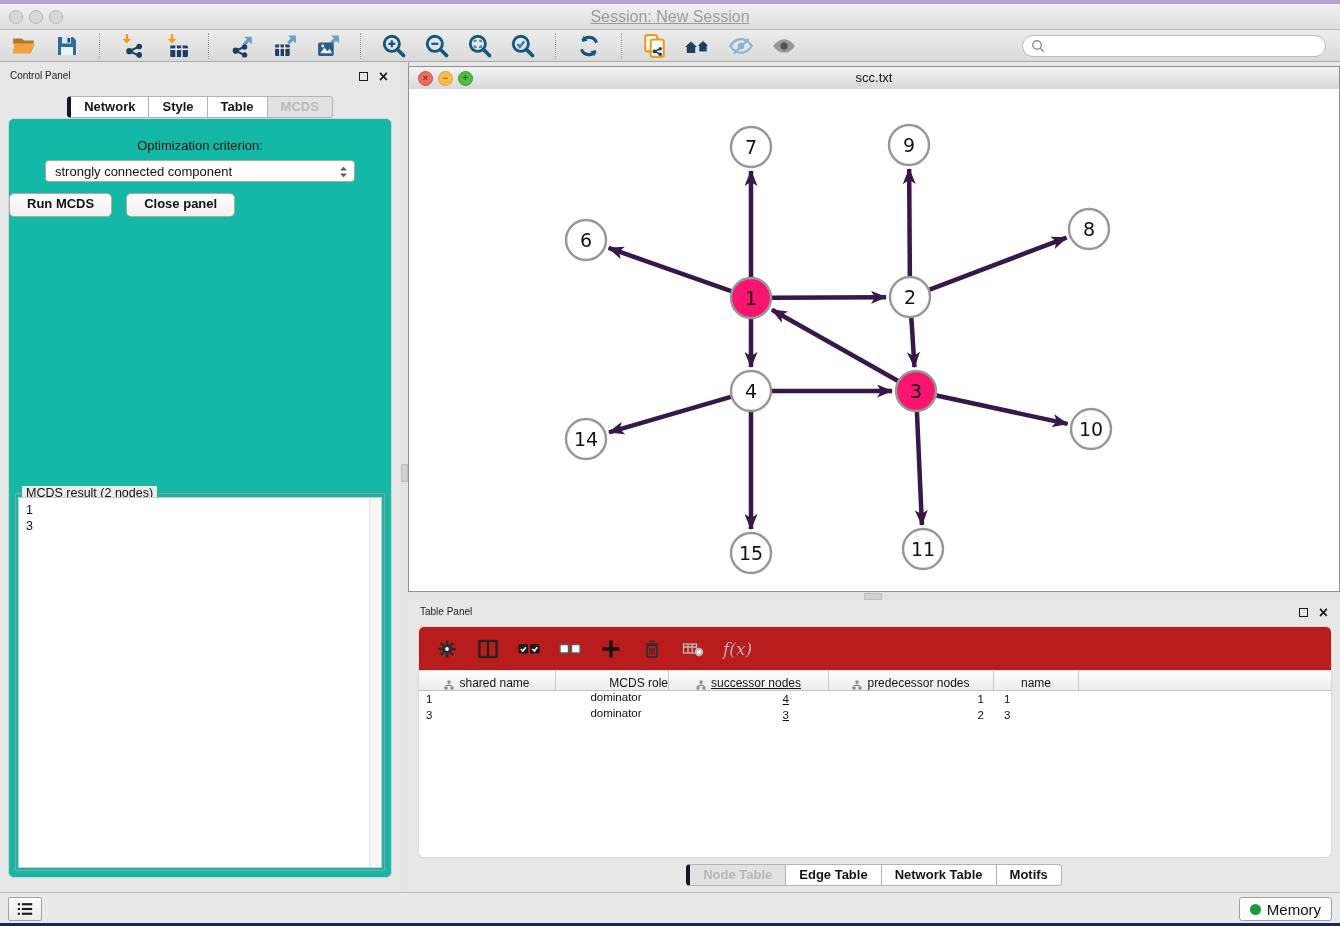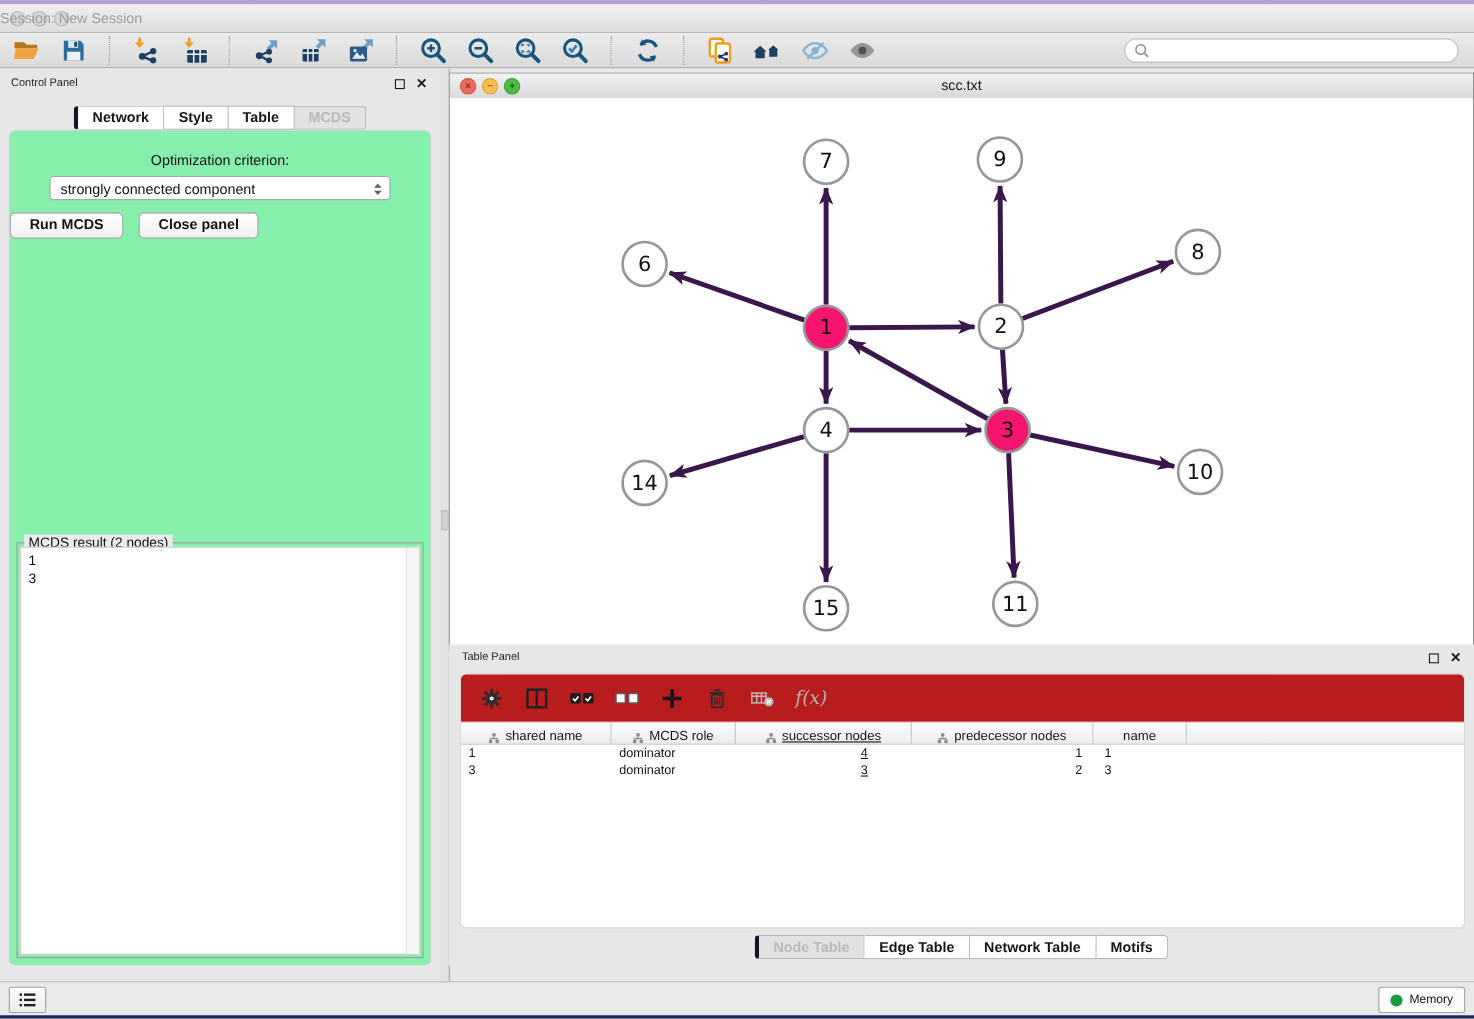--- a/index.html
+++ b/index.html
@@ -5,21 +5,21 @@
   html,body{margin:0;padding:0;background:#555;}
   #app{position:relative;width:1340px;height:926px;background:#e8e8e8;overflow:hidden;
        font-family:"Liberation Sans",sans-serif;color:#111;-webkit-font-smoothing:antialiased;}
   
   .top-strip{position:absolute;left:0;top:0;right:0;height:4px;background:#b7a0d4;}
   .titlebar{position:absolute;left:0;top:4px;right:0;height:25px;
             background:linear-gradient(#f0f0f0,#dedede);border-bottom:1px solid #b6b6b6;}
   .mac-dot{position:absolute;top:6px;width:12px;height:12px;border-radius:50%;
            background:#d8d8d8;border:1px solid #b7b7b7;}
   .window-title{position:absolute;left:0;right:0;top:0;height:25px;line-height:25px;
-                text-align:left;font-size:13px;color:#9b9b9b;}
+                text-align:center;font-size:16px;color:#9b9b9b;text-decoration:underline;}
   .toolbar{position:absolute;left:0;top:30px;right:0;height:32px;
            background:linear-gradient(#ececec,#dadada);border-bottom:1px solid #ababab;
            display:flex;align-items:center;padding:0 10px;box-sizing:border-box;gap:15px;}
   .tb-icon{width:28px;height:28px;display:flex;align-items:center;justify-content:center;cursor:default;}
   .tb-sep{width:1px;height:26px;border-left:1px dotted #999;margin:0 3px;}
   .search-box{margin-left:auto;margin-right:4px;width:286px;height:20px;background:#fff;
               border:1px solid #bcbcbc;border-radius:11px;display:flex;align-items:center;
               padding:0 8px;gap:5px;}
   .search-box input{border:none;outline:none;flex:1;font-size:12px;background:transparent;
                     font-family:"Liberation Sans",sans-serif;}
@@ -30,21 +30,21 @@
   .seg{height:20px;line-height:20px;padding:0 13px;font-size:13px;font-weight:600;
        background:#fff;border:1px solid #b3b3b3;border-left:none;color:#151515;cursor:default;}
   .seg:first-child{border-left:4px solid #0f172a;border-radius:4px 0 0 4px;}
   .seg:last-child{border-radius:0 4px 4px 0;}
   .seg.disabled{background:#e2e2e2;color:#b8b8b8;}
   
   .control-panel{position:absolute;left:0;top:62px;width:400px;height:830px;background:#e7e7e7;}
   .cp-head{position:absolute;top:8px;left:10px;}
   .panel-icons{position:absolute;top:9px;right:12px;display:flex;gap:11px;align-items:center;}
   .cp-tabs{position:absolute;top:34px;left:0;right:0;display:flex;justify-content:center;}
-  .cp-body{position:absolute;left:8px;right:8px;top:56px;bottom:14px;background:#86efac;
+  .cp-body{position:absolute;left:8px;right:8px;top:56px;bottom:14px;background:#14b8a6;
            border:1px solid #d4d4d4;border-radius:6px;}
   .opt-label{position:absolute;top:19px;left:0;right:0;text-align:center;font-size:13px;}
   .opt-select{position:absolute;top:41px;left:36px;right:36px;height:22px;background:#fff;
               border:1px solid #a9a9a9;border-radius:4px;font-size:13px;line-height:22px;
               padding-left:9px;box-sizing:border-box;}
   .stepper{position:absolute;right:3px;top:3px;}
   .cp-buttons{position:absolute;top:74px;left:0;right:0;display:flex;justify-content:flex-start;gap:14px;}
   .btn{height:22px;line-height:20px;padding:0 17px;background:linear-gradient(#fff,#f0f0f0);
        border:1px solid #ababab;border-radius:5px;font-size:13px;font-weight:600;color:#111;cursor:default;}
   .result-group{position:absolute;left:6px;right:6px;top:374px;bottom:6px;border:1px solid #9b9b9b;}
@@ -66,49 +66,49 @@
   .light{position:absolute;top:4px;width:13px;height:13px;border-radius:50%;text-align:center;
          font-size:9px;font-weight:700;line-height:13px;}
   .net-title{position:absolute;left:0;right:0;top:0;height:22px;line-height:22px;text-align:center;
              font-size:13px;color:#141414;}
   .net-canvas{position:absolute;left:0;top:22px;right:0;bottom:0;background:#fff;}
   .splitter-h{position:absolute;left:408px;top:592px;right:0;height:8px;background:#e3e3e3;
               border-bottom:1px solid #adadad;}
   .splitter-h .grip{position:absolute;left:456px;top:1px;width:16px;height:5px;background:#d2d2d2;
                     border:1px solid #bdbdbd;}
   
-  .table-panel{position:absolute;left:408px;top:586px;right:0;height:292px;background:#e7e7e7;}
+  .table-panel{position:absolute;left:408px;top:600px;right:0;height:292px;background:#e7e7e7;}
   .tp-head{position:absolute;top:6px;left:12px;}
   .tp-box{position:absolute;left:10px;right:8px;top:26px;bottom:34px;background:#fff;
           border:1px solid #d7d7d7;border-radius:6px;overflow:hidden;}
   .tp-toolbar{height:43px;background:#b91c1c;border-bottom:1px solid #e0e0e0;
               display:flex;align-items:center;gap:19px;padding:0 17px;}
   .tp-tool{width:22px;height:22px;display:flex;align-items:center;justify-content:center;}
   .fx{font-family:"DejaVu Serif",serif;font-style:italic;font-size:17px;color:#b3b3b3;}
   .tp-header{display:flex;height:19px;background:linear-gradient(#fdfdfd,#ececec);
              border-bottom:1px solid #c3c3c3;font-size:12px;color:#141414;}
   .tp-col{display:flex;align-items:flex-end;justify-content:center;gap:5px;
           border-right:1px solid #c9c9c9;box-sizing:border-box;}
   .tp-row{display:flex;height:16px;font-size:11.5px;color:#111;}
   .cell{display:flex;align-items:center;box-sizing:border-box;}
-  .w0{width:137px;} .w1{width:113px;} .w2{width:160px;text-decoration:underline;} .w3{width:165px;} .w4{width:85px;}
+  .w0{width:137px;} .w1{width:113px;flex-direction:column;} .w2{width:160px;text-decoration:underline;} .w3{width:165px;} .w4{width:85px;}
   .c-left6{padding-left:7px;justify-content:flex-start;}
   .c-right40{padding-right:40px;justify-content:flex-end;}
   .c-right10{padding-right:10px;justify-content:flex-end;}
   .c-left10{padding-left:10px;justify-content:flex-start;}
   .tp-tabs{position:absolute;bottom:6px;left:0;right:0;display:flex;justify-content:center;}
   
   .statusbar{position:absolute;left:0;top:892px;right:0;height:31px;background:#e9e9e9;
              border-top:1px solid #bdbdbd;}
   .list-btn{position:absolute;left:8px;top:4px;width:32px;height:22px;border:1px solid #a2a2a2;
             background:linear-gradient(#fdfdfd,#ececec);border-radius:2px;display:flex;
             align-items:center;justify-content:center;}
   .memory-btn{position:absolute;right:8px;top:4px;height:22px;border:1px solid #a2a2a2;
               background:#fcfcfc;border-radius:3px;display:flex;align-items:center;gap:6px;
-              padding:0 10px;font-size:11px;}
+              padding:0 10px;font-size:15px;}
   .mem-dot{width:11px;height:11px;border-radius:50%;background:#1a9a3c;}
   .bottom-strip{position:absolute;left:0;bottom:0;right:0;height:3px;background:#17265c;}
 </style>
 </head>
 <body>
 
 <div id="app">
   <div class="top-strip"></div>
 
   <div class="titlebar">

